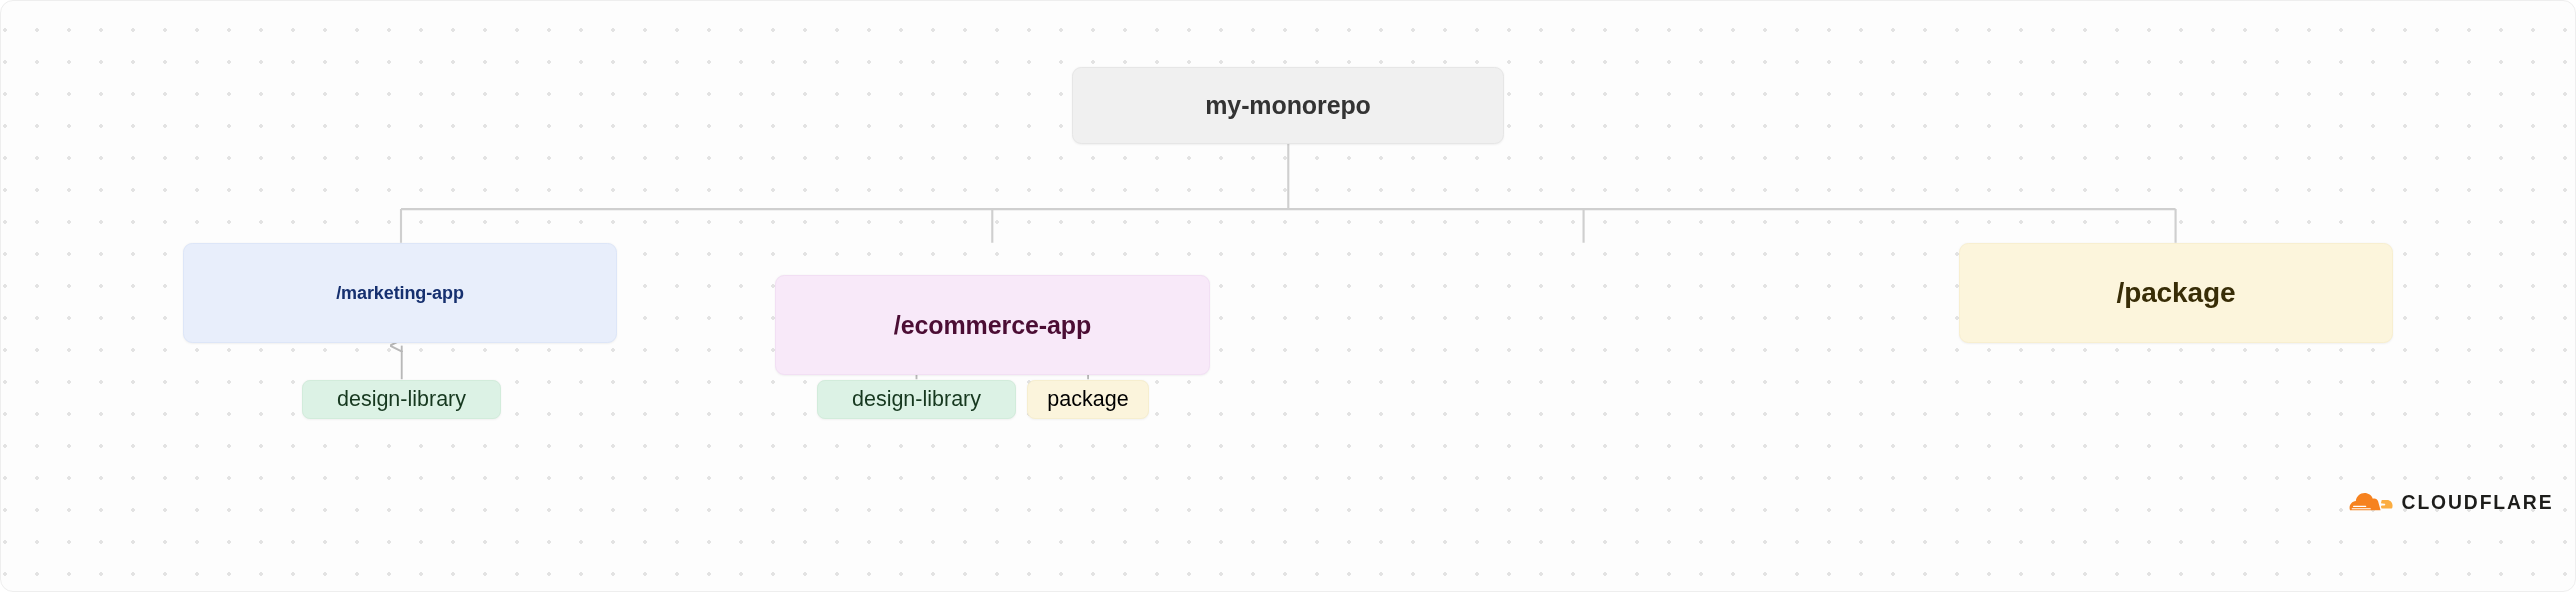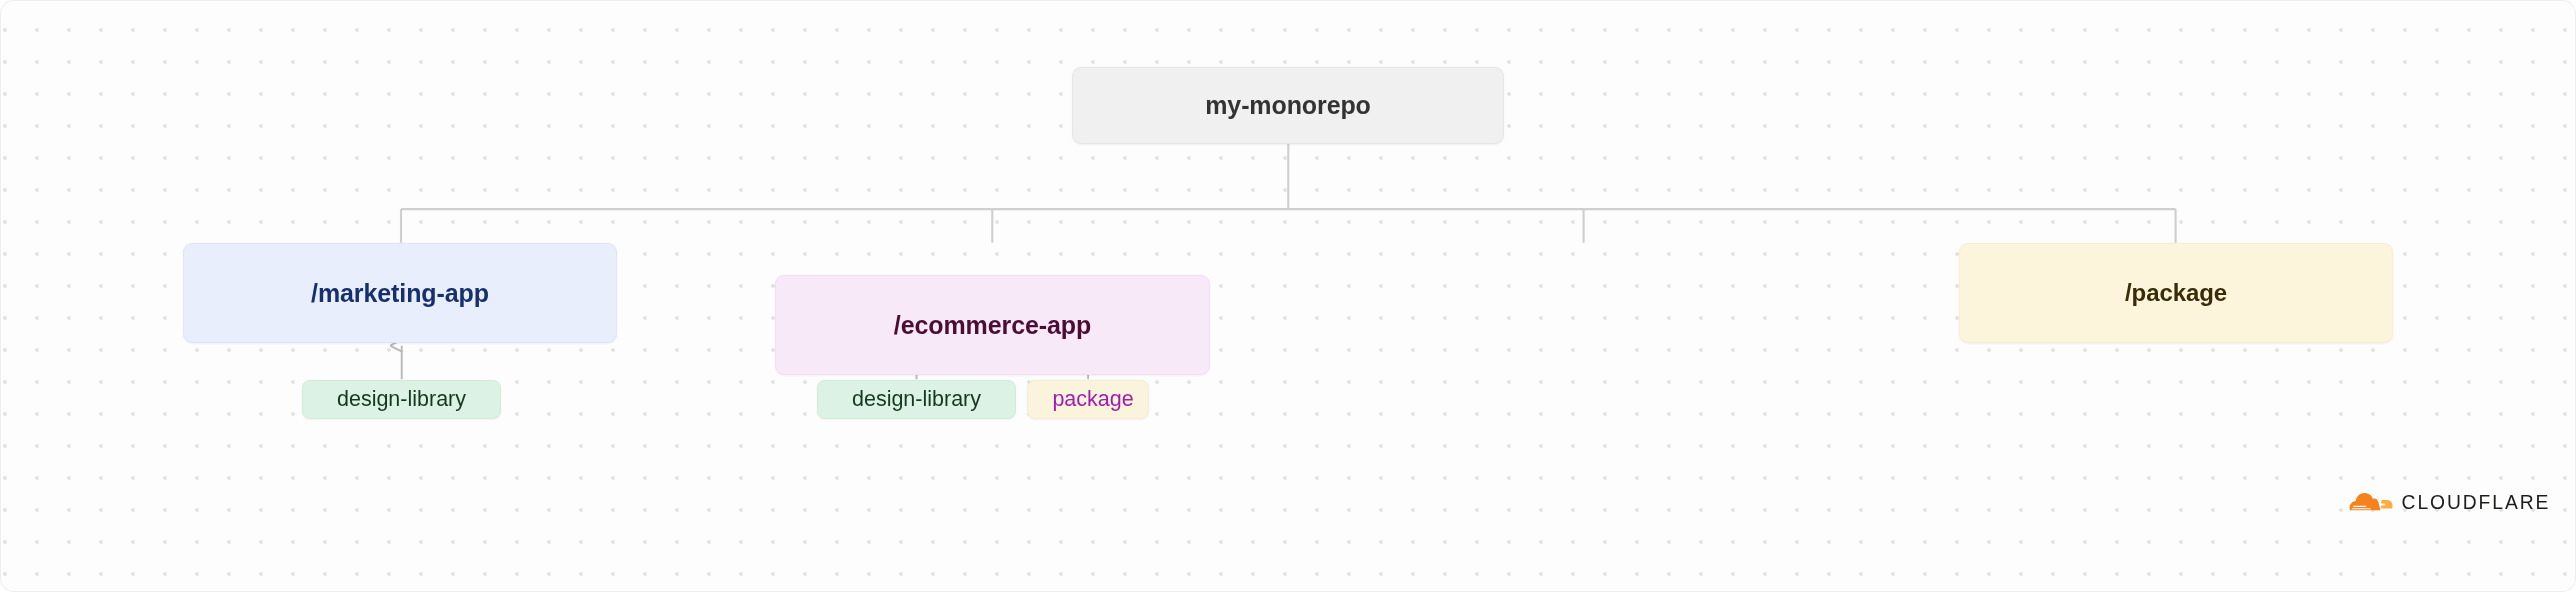--- a/index.html
+++ b/index.html
@@ -52,21 +52,21 @@
     border: 1.4px solid #e6e6e6;
     color: #333333;
     font-size: 25px;
   }
   .node-marketing {
     left: 182px;  top: 242px;
     width: 434px; height: 100px;
     background: #e8eefb;
     border: 1.4px solid #dde6f8;
     color: #16306f;
-    font-size: 25px;
+    font-size: 18px;
   }
   .node-ecommerce {
     left: 774px; top: 242px;
     width: 435px; height: 100px;
     background: #f8e9f9;
     border: 1.4px solid #f2dff4;
     color: #4b0d34;
     font-size: 25px;
     margin-top: 32px;
   }
@@ -77,21 +77,21 @@
     border: 1.4px solid #d4eedd;
     color: #11371e;
     font-size: 25px;
   }
   .node-package {
     left: 1958px; top: 242px;
     width: 434px; height: 100px;
     background: #fcf5dc;
     border: 1.4px solid #f8efd0;
     color: #382d07;
-    font-size: 24px;
+    font-size: 28px;
   }
 
   
   .tag {
     position: absolute;
     box-sizing: border-box;
     border-radius: 7.9px;
     display: flex;
     align-items: center;
     justify-content: center;
@@ -102,39 +102,38 @@
     box-shadow: 0 0.7px 2.1px rgba(0,0,0,0.05);
   }
   .tag-green {
     background: #dcf2e5;
     border: 1.4px solid #d2ecdb;
     color: #16381f;
   }
   .tag-yellow {
     background: #fbf4dc;
     border: 1.4px solid #f6eecf;
-    color: #a21caf;
-    justify-content: flex-end;
+    color: #000000;
   }
   .tag-m-design   { left: 301px;  top: 379px; width: 199px; }
   .tag-e-design   { left: 816px; top: 379px; width: 199px; }
   .tag-e-package  { left: 1026px; top: 379px; width: 122px; }
 
   
   #brand {
     position: absolute;
     left: 2348px;
     top: 491px;
     display: flex;
     align-items: center;
     gap: 8.6px;
   }
   #brand .wordmark {
     font-size: 19.3px;
-    font-weight: normal;
+    font-weight: bold;
     letter-spacing: 1.9px;
     color: #1d1d1b;
     line-height: 1;
   }
 </style>
 </head>
 <body>
 
 <div id="canvas">
 

